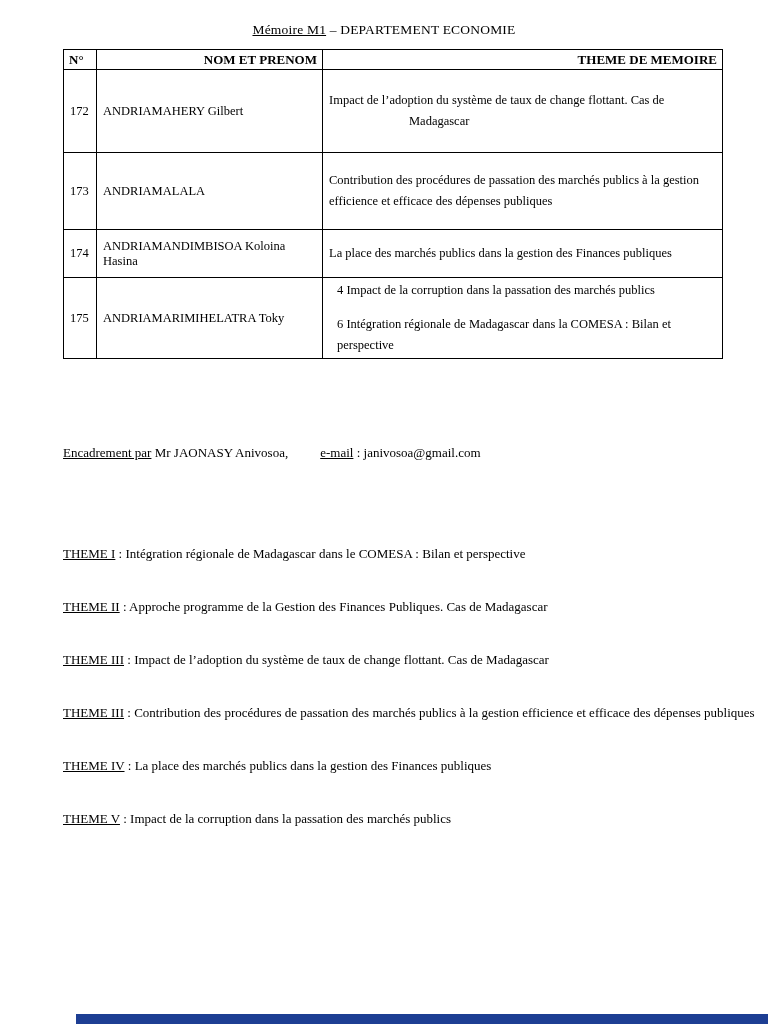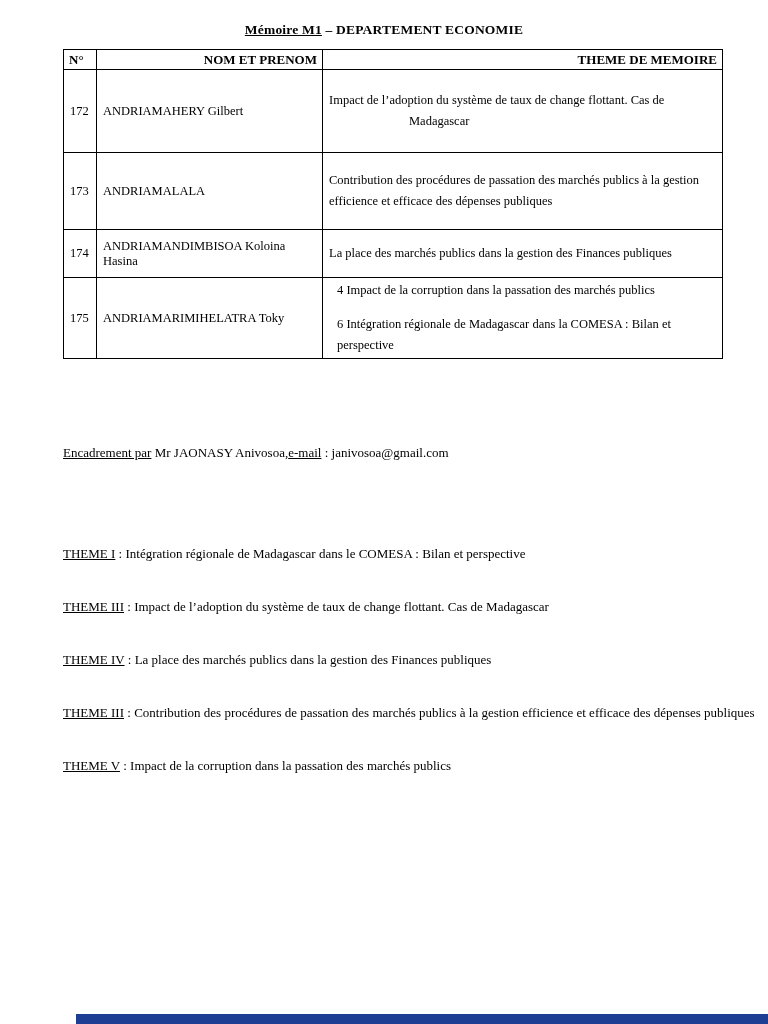--- a/index.html
+++ b/index.html
@@ -1,40 +1,40 @@
 <!DOCTYPE html>
 <html><head>
 <meta charset="utf-8">
 <style>
   * { margin:0; padding:0; box-sizing:border-box; }
   html,body { width:768px; height:1024px; background:#ffffff; color:#000;
               font-family:"Liberation Serif", serif; }
   .page { position:relative; width:768px; height:1024px; overflow:hidden; background:#fff; }
 
-  .title { text-align:center; padding-top:22px; font-size:13.5px; font-weight:bold; letter-spacing:0.2px; }
+  .title { text-align:center; padding-top:22px; font-size:13.5px; font-weight:normal; letter-spacing:0.2px; }
   .u { text-decoration:underline; }
 
   table.memoire { border-collapse:collapse; margin:11px 0 0 63px; width:659px; table-layout:fixed; }
   table.memoire td, table.memoire th { border:1px solid #000; vertical-align:middle;
       font-size:12.5px; padding:2px 6px; overflow:hidden; }
   table.memoire th { font-weight:bold; font-size:13px; height:20px; padding:1px 5px; }
   th.h-num { text-align:left; }
   th.h-name, th.h-theme { text-align:right; }
   .r0{height:83px}.r1{height:84px}.r2{height:83px}.r3{height:77px}.r4{height:48px}.r5{height:72px}
   .c-num { padding-left:6px; }
   .c-name { padding-right:10px; }
   .c-theme { padding-left:6px; padding-right:12px; }
   .c-theme .tl { line-height:21px; }
   .c-theme .tl:empty { display:none; }
   .center-line { padding-left:80px; }
   .bullet-line { padding-left:8px; }
   .bullet-gap { margin-top:13px; }
 
   .encadrement { margin:86px 0 0 63px; font-size:13px; }
-  .email-part { }
+  .email-part { margin-left:32px; }
 
   .themes { margin:84px 16px 0 63px; font-size:13px; }
   .theme-item { margin-bottom:36px; line-height:17px; padding-left:65px; text-indent:-65px;
                 width:700px; }
 
   .bottom-bar { position:absolute; left:76px; right:0; bottom:0; height:10px; background:#1d3e93; }
 </style>
 </head>
 <body>
 
@@ -90,21 +90,22 @@
         <div class="tl bullet-line bullet-gap">6 Intégration régionale de Madagascar dans la COMESA : Bilan et perspective</div>
       </td>
     </tr>
   </tbody>
     </table>
 
   <div class="encadrement"><span class="u">Encadrement par</span><span> Mr JAONASY Anivosoa,</span><span class="email-part"><span class="u">e-mail</span><span> : janivosoa@gmail.com</span></span></div>
 
   <div class="themes">
     <div class="theme-item"><span class="u">THEME I</span><span> : </span><span>Intégration régionale de Madagascar dans le COMESA : Bilan et perspective</span></div>
+    <div class="theme-item"><span class="u">THEME II</span><span> : </span><span>Approche programme de la Gestion des Finances Publiques. Cas de Madagascar</span></div>
     <div class="theme-item"><span class="u">THEME III</span><span> : </span><span>Impact de l’adoption du système de taux de change flottant. Cas de Madagascar</span></div>
+    <div class="theme-item"><span class="u">THEME III</span><span> : </span><span>Contribution des procédures de passation des marchés publics à la gestion efficience et efficace des dépenses publiques</span></div>
     <div class="theme-item"><span class="u">THEME IV</span><span> : </span><span>La place des marchés publics dans la gestion des Finances publiques</span></div>
-    <div class="theme-item"><span class="u">THEME III</span><span> : </span><span>Contribution des procédures de passation des marchés publics à la gestion efficience et efficace des dépenses publiques</span></div>
     <div class="theme-item"><span class="u">THEME V</span><span> :  </span><span>Impact de la corruption dans la passation des marchés publics</span></div>
   </div>
 
   <div class="bottom-bar" style="background: rgb(29, 62, 147);"></div>
 
 </div>
 
 </body></html>

